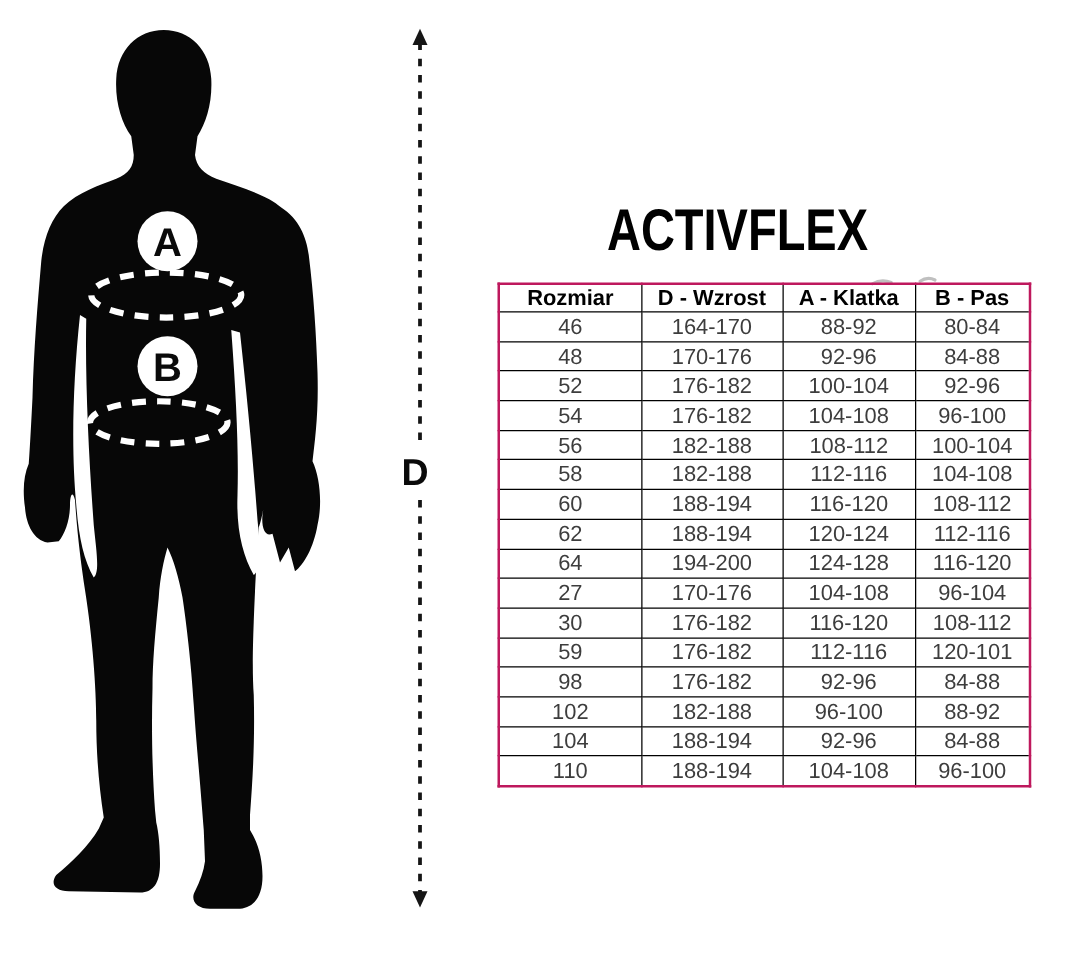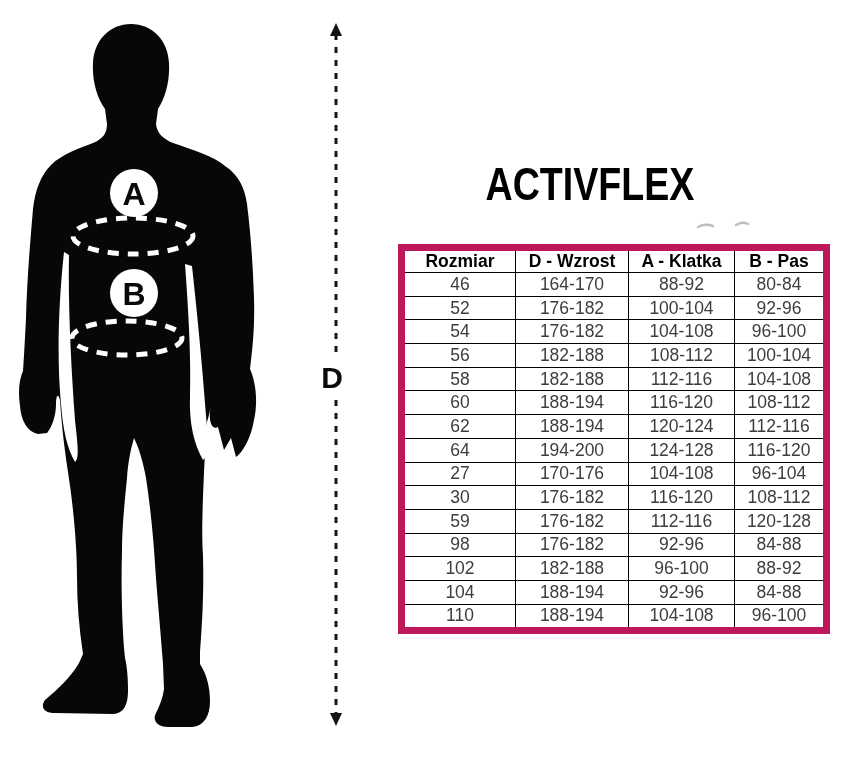--- a/index.html
+++ b/index.html
@@ -33,25 +33,25 @@
     transform-origin: 50% 50%;
     white-space: nowrap;
   }
   #artifact-svg {
     position: absolute;
     left: 690px; top: 216px;
     width: 70px; height: 18px;
   }
   #size-table {
     position: absolute;
-    left: 398px; top: 244px;
+    left: 398px; top: 226px;
     border-collapse: collapse;
     table-layout: fixed;
     width: 425px;
-    border: 7px solid #be185d;
+    border: 2px solid #be185d;
   }
   #size-table th, #size-table td {
     border: 1px solid #000000;
     padding: 0;
     text-align: center;
     vertical-align: middle;
     overflow: hidden;
     white-space: nowrap;
   }
   #size-table th {
@@ -189,20 +189,26 @@
         </tr>
     </thead>
     <tbody>
         <tr>
           <td>46</td>
           <td>164-170</td>
           <td>88-92</td>
           <td>80-84</td>
         </tr>
         <tr>
+          <td>48</td>
+          <td>170-176</td>
+          <td>92-96</td>
+          <td>84-88</td>
+        </tr>
+        <tr>
           <td>52</td>
           <td>176-182</td>
           <td>100-104</td>
           <td>92-96</td>
         </tr>
         <tr>
           <td>54</td>
           <td>176-182</td>
           <td>104-108</td>
           <td>96-100</td>
@@ -246,21 +252,21 @@
         <tr>
           <td>30</td>
           <td>176-182</td>
           <td>116-120</td>
           <td>108-112</td>
         </tr>
         <tr>
           <td>59</td>
           <td>176-182</td>
           <td>112-116</td>
-          <td>120-128</td>
+          <td>120-101</td>
         </tr>
         <tr>
           <td>98</td>
           <td>176-182</td>
           <td>92-96</td>
           <td>84-88</td>
         </tr>
         <tr>
           <td>102</td>
           <td>182-188</td>

